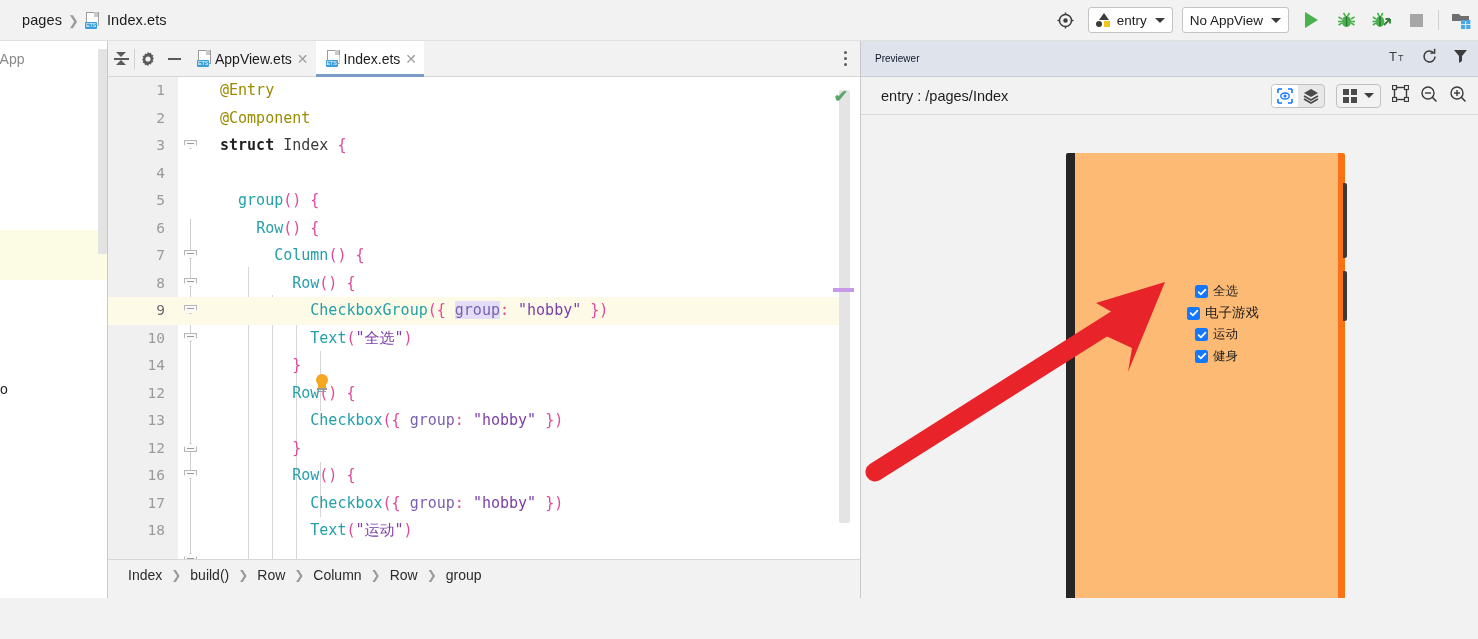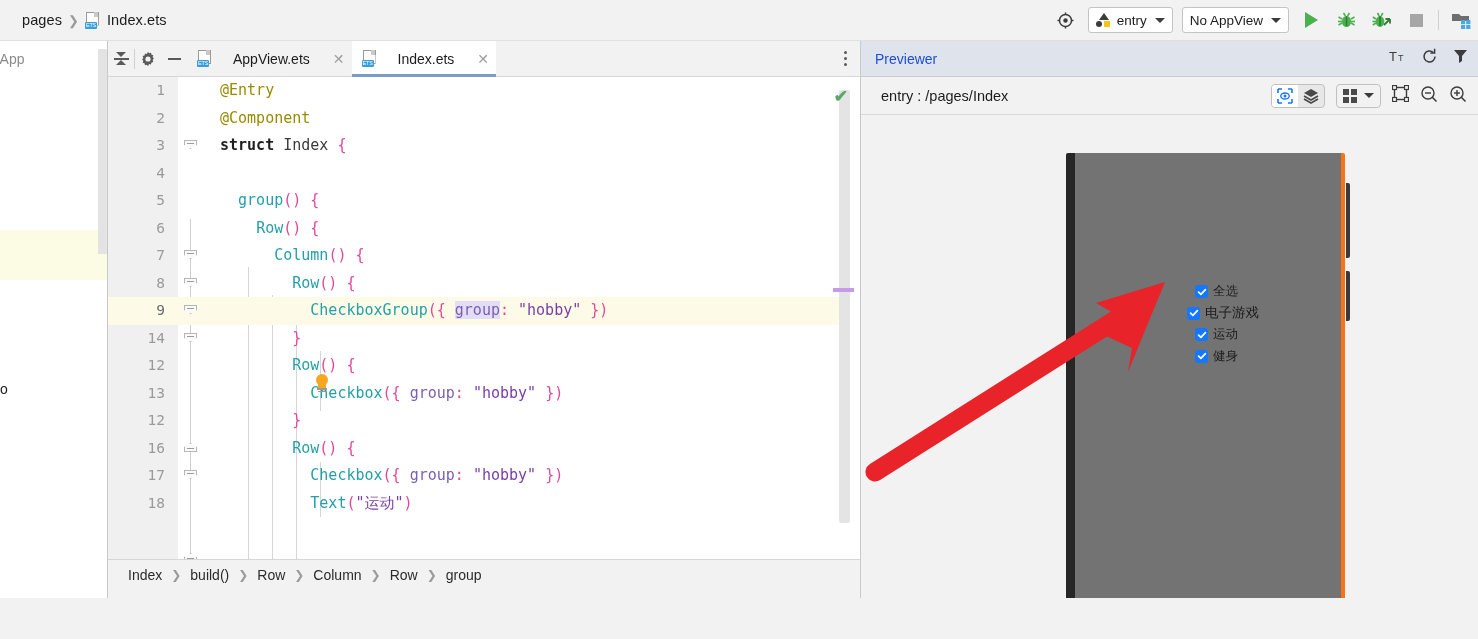--- a/index.html
+++ b/index.html
@@ -99,21 +99,21 @@
   .collapse-ico b {
     position: absolute; left: 0; width: 0; height: 0; display: block;
     border-left: 5px solid transparent; border-right: 5px solid transparent;
   }
   .collapse-ico .a { top: 1px; left: 2.5px; border-top: 5px solid #5a5a5a; }
   .collapse-ico .b2 { bottom: 1px; left: 2.5px; border-bottom: 5px solid #5a5a5a; }
   .collapse-ico .line { position: absolute; left: 0; top: 7px; width: 15px; height: 1.5px; background: #5a5a5a; border: none; }
   .minus-ico { width: 13px; height: 2px; background: #5a5a5a; }
 
   .tab {
-    height: 36px; display: flex; align-items: center; gap: 19px; padding: 0 7px 0 10px;
+    height: 36px; display: flex; align-items: center; gap: 1px; padding: 0 7px 0 10px;
     font-size: 14px; color: #1c1c1c; position: relative;
   }
   .tab.active { background: #ffffff; }
   .tab.active::after {
     content: ""; position: absolute; left: 0; bottom: 0; width: 100%; height: 2.5px; background: #7a9cc6;
   }
   .tab .x { color: #9e9e9e; font-size: 14px; margin-left: 4px; }
   .dots-v {
     margin-left: auto; width: 30px; height: 36px; display: flex; flex-direction: column;
     align-items: center; justify-content: center; gap: 3px;
@@ -203,21 +203,21 @@
   
   .previewer {
     position: absolute; left: 860px; top: 41px; width: 618px; height: 557px;
     background: #f2f2f2; border-left: 1px solid #c9c9c9;
   }
   .pv-header {
     position: absolute; left: 0; top: 0; width: 618px; height: 36px;
     background: #dfe3ec; display: flex; align-items: center; padding: 0 10px 0 14px;
     border-bottom: 1px solid #c9ccd6;
   }
-  .pv-title { font-size: 14px; color: #1d4ed8; }
+  .pv-title { font-size: 10px; color: #0f172a; }
   .pv-header-icons { margin-left: auto; display: flex; align-items: center; gap: 14px; }
   .pv-subbar {
     position: absolute; left: 0; top: 36px; width: 618px; height: 38px;
     background: #f2f2f2; display: flex; align-items: center; padding: 0 12px 0 20px;
     border-bottom: 1px solid #d9d9d9;
   }
   .pv-path { font-size: 14.5px; color: #1c1c1c; }
   .pv-subbar-right { margin-left: auto; display: flex; align-items: center; gap: 11px; }
   .seg-group {
     display: flex; align-items: center; border: 1px solid #c0c0c0; border-radius: 4px; overflow: hidden;
@@ -232,21 +232,21 @@
   .g4 { display: grid; grid-template-columns: 6px 6px; grid-gap: 2px; }
   .g4 i { width: 6px; height: 6px; background: #4a4a4a; display: block; }
 
   
   .pv-stage {
     position: absolute; left: 0; top: 74px; width: 618px; height: 483px; background: #f2f2f2;
     overflow: hidden;
   }
   .phone {
     position: absolute; left: 205px; top: 38px; width: 279px; height: 485px;
-    background: #737373; border-left: 9px solid #262626; border-right: 4px solid #f97316;
+    background: #fdba74; border-left: 9px solid #262626; border-right: 7px solid #f97316;
     border-radius: 2px;
   }
   .phone-btn { position: absolute; right: -9px; width: 4px; background: #3a3a3a; border-radius: 0 2px 2px 0; }
   .cb-list { position: absolute; left: 112px; top: 128px; }
   .cb-row { display: flex; align-items: center; gap: 5px; height: 21.5px; }
   .cb-row.indent-0 { margin-left: 8px; }
   .cb-row.indent-1 { margin-left: 0px; }
   .cb-box {
     width: 13px; height: 13px; border-radius: 2.5px; background: #1478ff;
     display: flex; align-items: center; justify-content: center; flex: none;
@@ -467,20 +467,24 @@
         </div>
         <div class="crow">
           <div class="lnum">8</div>
           <div class="ctext"><span class="tok-pl">        </span><span class="tok-fn">Row</span><span class="tok-br">()</span><span class="tok-pl"> </span><span class="tok-br">{</span></div>
         </div>
         <div class="crow hl">
           <div class="hlbg"></div>
           <div class="hlnum"></div>
           <div class="lnum">9</div>
           <div class="ctext"><span class="tok-pl">          </span><span class="tok-fn">CheckboxGroup</span><span class="tok-br">({</span><span class="tok-pl"> </span><span class="tok-prop">group</span><span class="tok-br">:</span><span class="tok-pl"> </span><span class="tok-str">"hobby"</span><span class="tok-pl"> </span><span class="tok-br">})</span></div>
+        </div>
+        <div class="crow">
+          <div class="lnum">10</div>
+          <div class="ctext"><span class="tok-pl">          </span><span class="tok-fn">Text</span><span class="tok-br">(</span><span class="tok-str">"全选"</span><span class="tok-br">)</span></div>
         </div>
         <div class="crow">
           <div class="lnum">14</div>
           <div class="ctext"><span class="tok-pl">        </span><span class="tok-br">}</span></div>
         </div>
         <div class="crow">
           <div class="lnum">12</div>
           <div class="ctext"><span class="tok-pl">        </span><span class="tok-fn">Row</span><span class="tok-br">()</span><span class="tok-pl"> </span><span class="tok-br">{</span></div>
         </div>
         <div class="crow">

